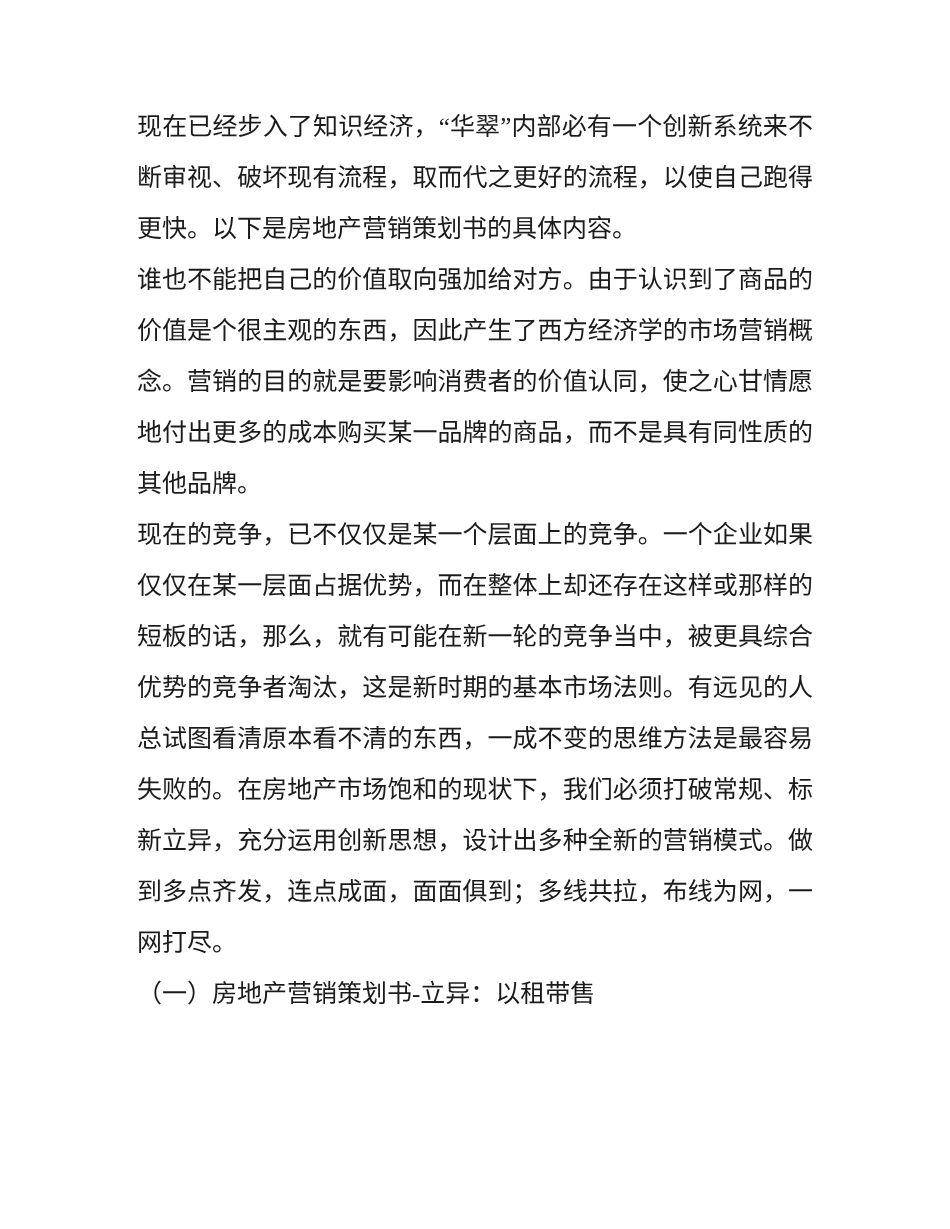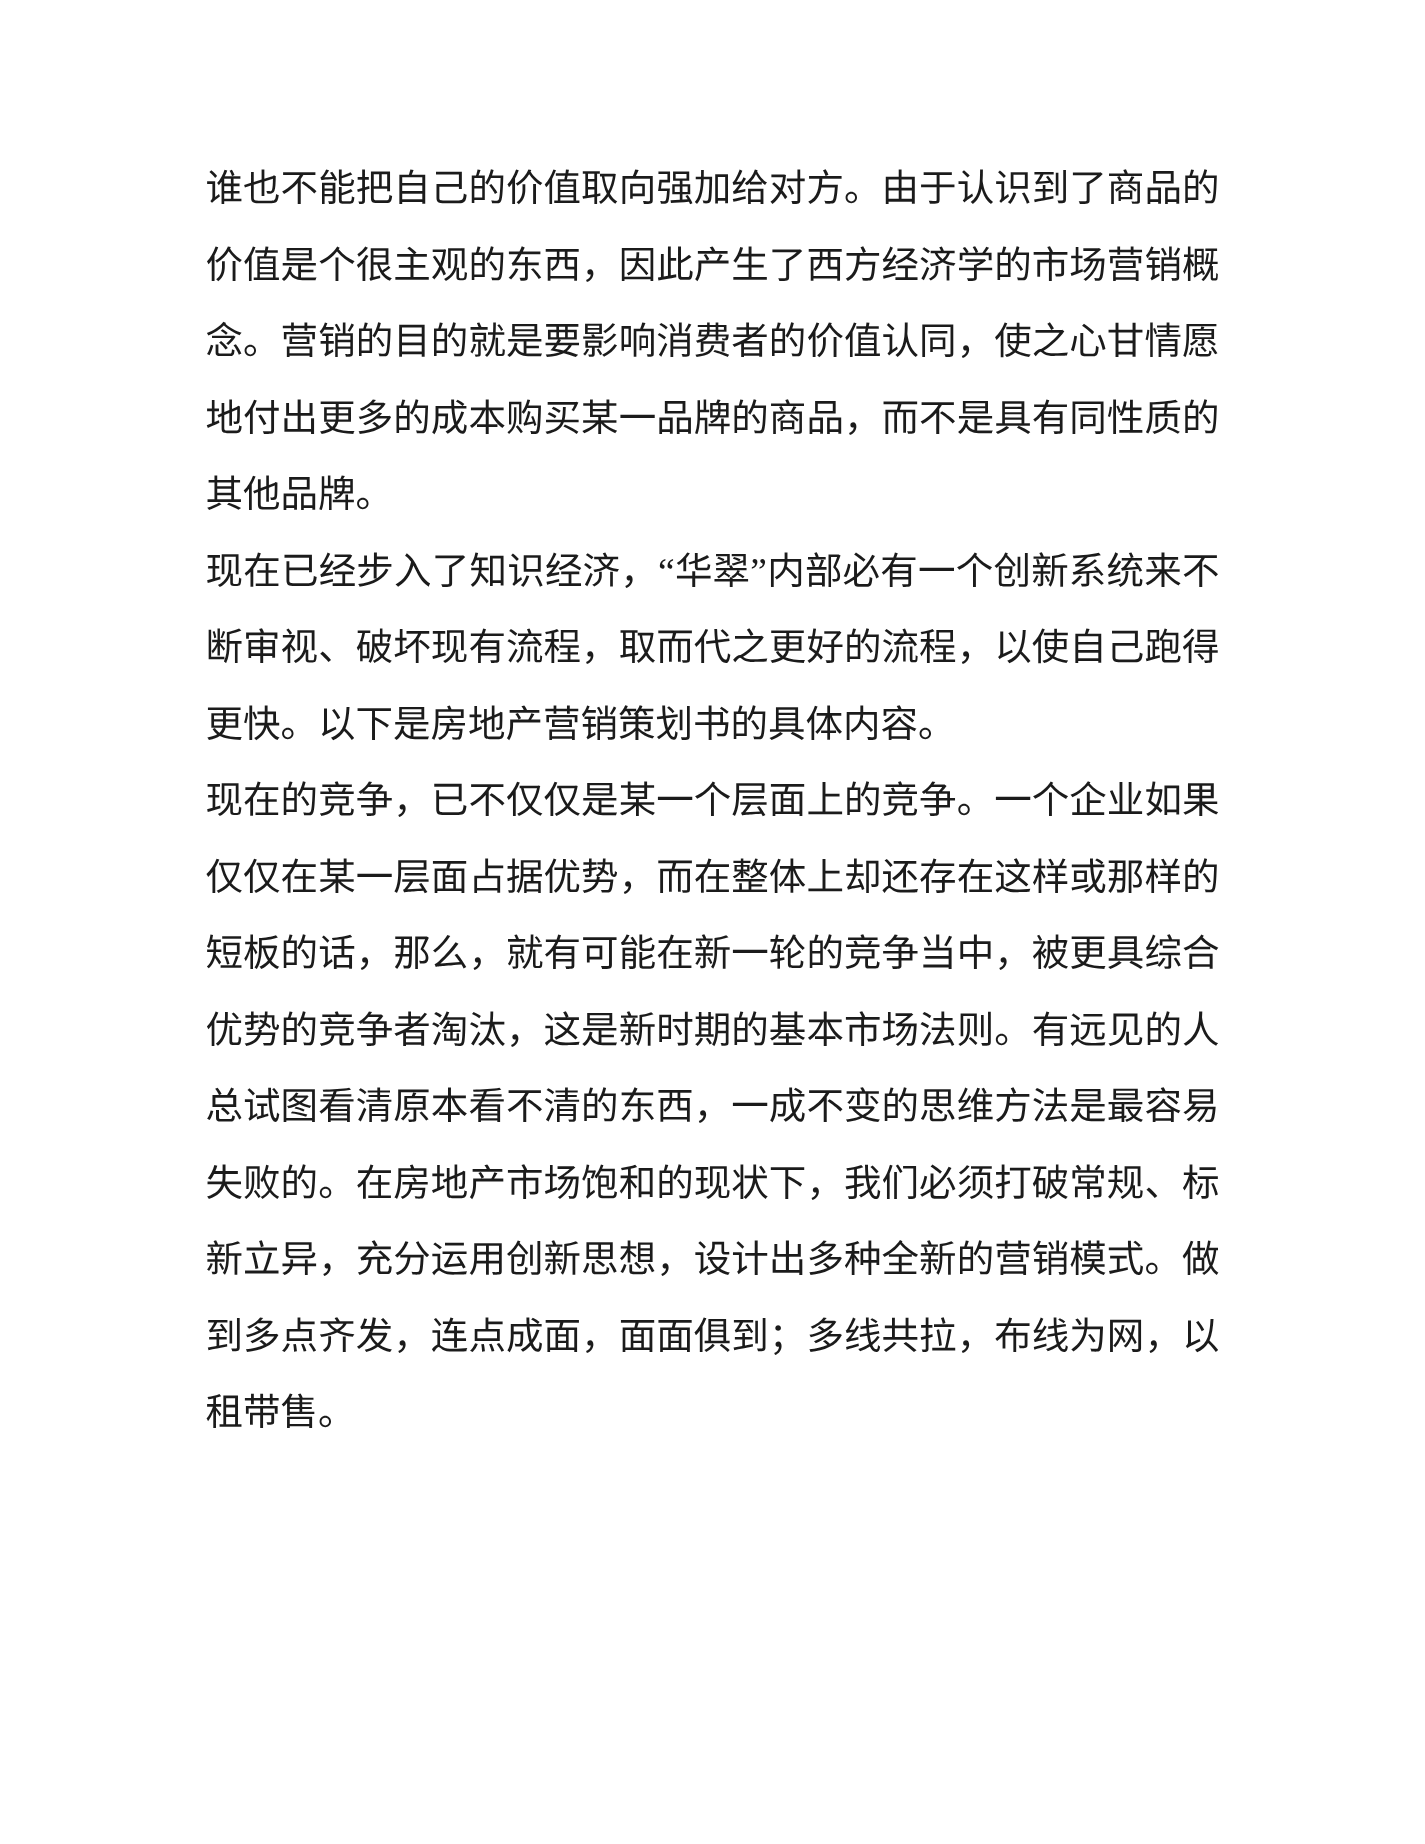--- a/index.html
+++ b/index.html
@@ -37,17 +37,18 @@
   }
   .para.heading {
     text-align: left;
   }
 </style>
 </head>
 <body>
 
 <div class="page">
   <div class="content">
+    <p class="para">现在已经步入了知识经济，“华翠”内部必有一个创新系统来不断审视、破坏现有流程，取而代之更好的流程，以使自己跑得更快。以下是房地产营销策划书的具体内容。</p>
     <p class="para">谁也不能把自己的价值取向强加给对方。由于认识到了商品的价值是个很主观的东西，因此产生了西方经济学的市场营销概念。营销的目的就是要影响消费者的价值认同，使之心甘情愿地付出更多的成本购买某一品牌的商品，而不是具有同性质的其他品牌。</p>
-    <p class="para">现在已经步入了知识经济，“华翠”内部必有一个创新系统来不断审视、破坏现有流程，取而代之更好的流程，以使自己跑得更快。以下是房地产营销策划书的具体内容。</p>
-    <p class="para">现在的竞争，已不仅仅是某一个层面上的竞争。一个企业如果仅仅在某一层面占据优势，而在整体上却还存在这样或那样的短板的话，那么，就有可能在新一轮的竞争当中，被更具综合优势的竞争者淘汰，这是新时期的基本市场法则。有远见的人总试图看清原本看不清的东西，一成不变的思维方法是最容易失败的。在房地产市场饱和的现状下，我们必须打破常规、标新立异，充分运用创新思想，设计出多种全新的营销模式。做到多点齐发，连点成面，面面俱到；多线共拉，布线为网，以租带售。</p>
+    <p class="para">现在的竞争，已不仅仅是某一个层面上的竞争。一个企业如果仅仅在某一层面占据优势，而在整体上却还存在这样或那样的短板的话，那么，就有可能在新一轮的竞争当中，被更具综合优势的竞争者淘汰，这是新时期的基本市场法则。有远见的人总试图看清原本看不清的东西，一成不变的思维方法是最容易失败的。在房地产市场饱和的现状下，我们必须打破常规、标新立异，充分运用创新思想，设计出多种全新的营销模式。做到多点齐发，连点成面，面面俱到；多线共拉，布线为网，一网打尽。</p>
+    <p class="para heading">（一）房地产营销策划书-立异：以租带售</p>
   </div>
 </div>
 
 </body></html>

